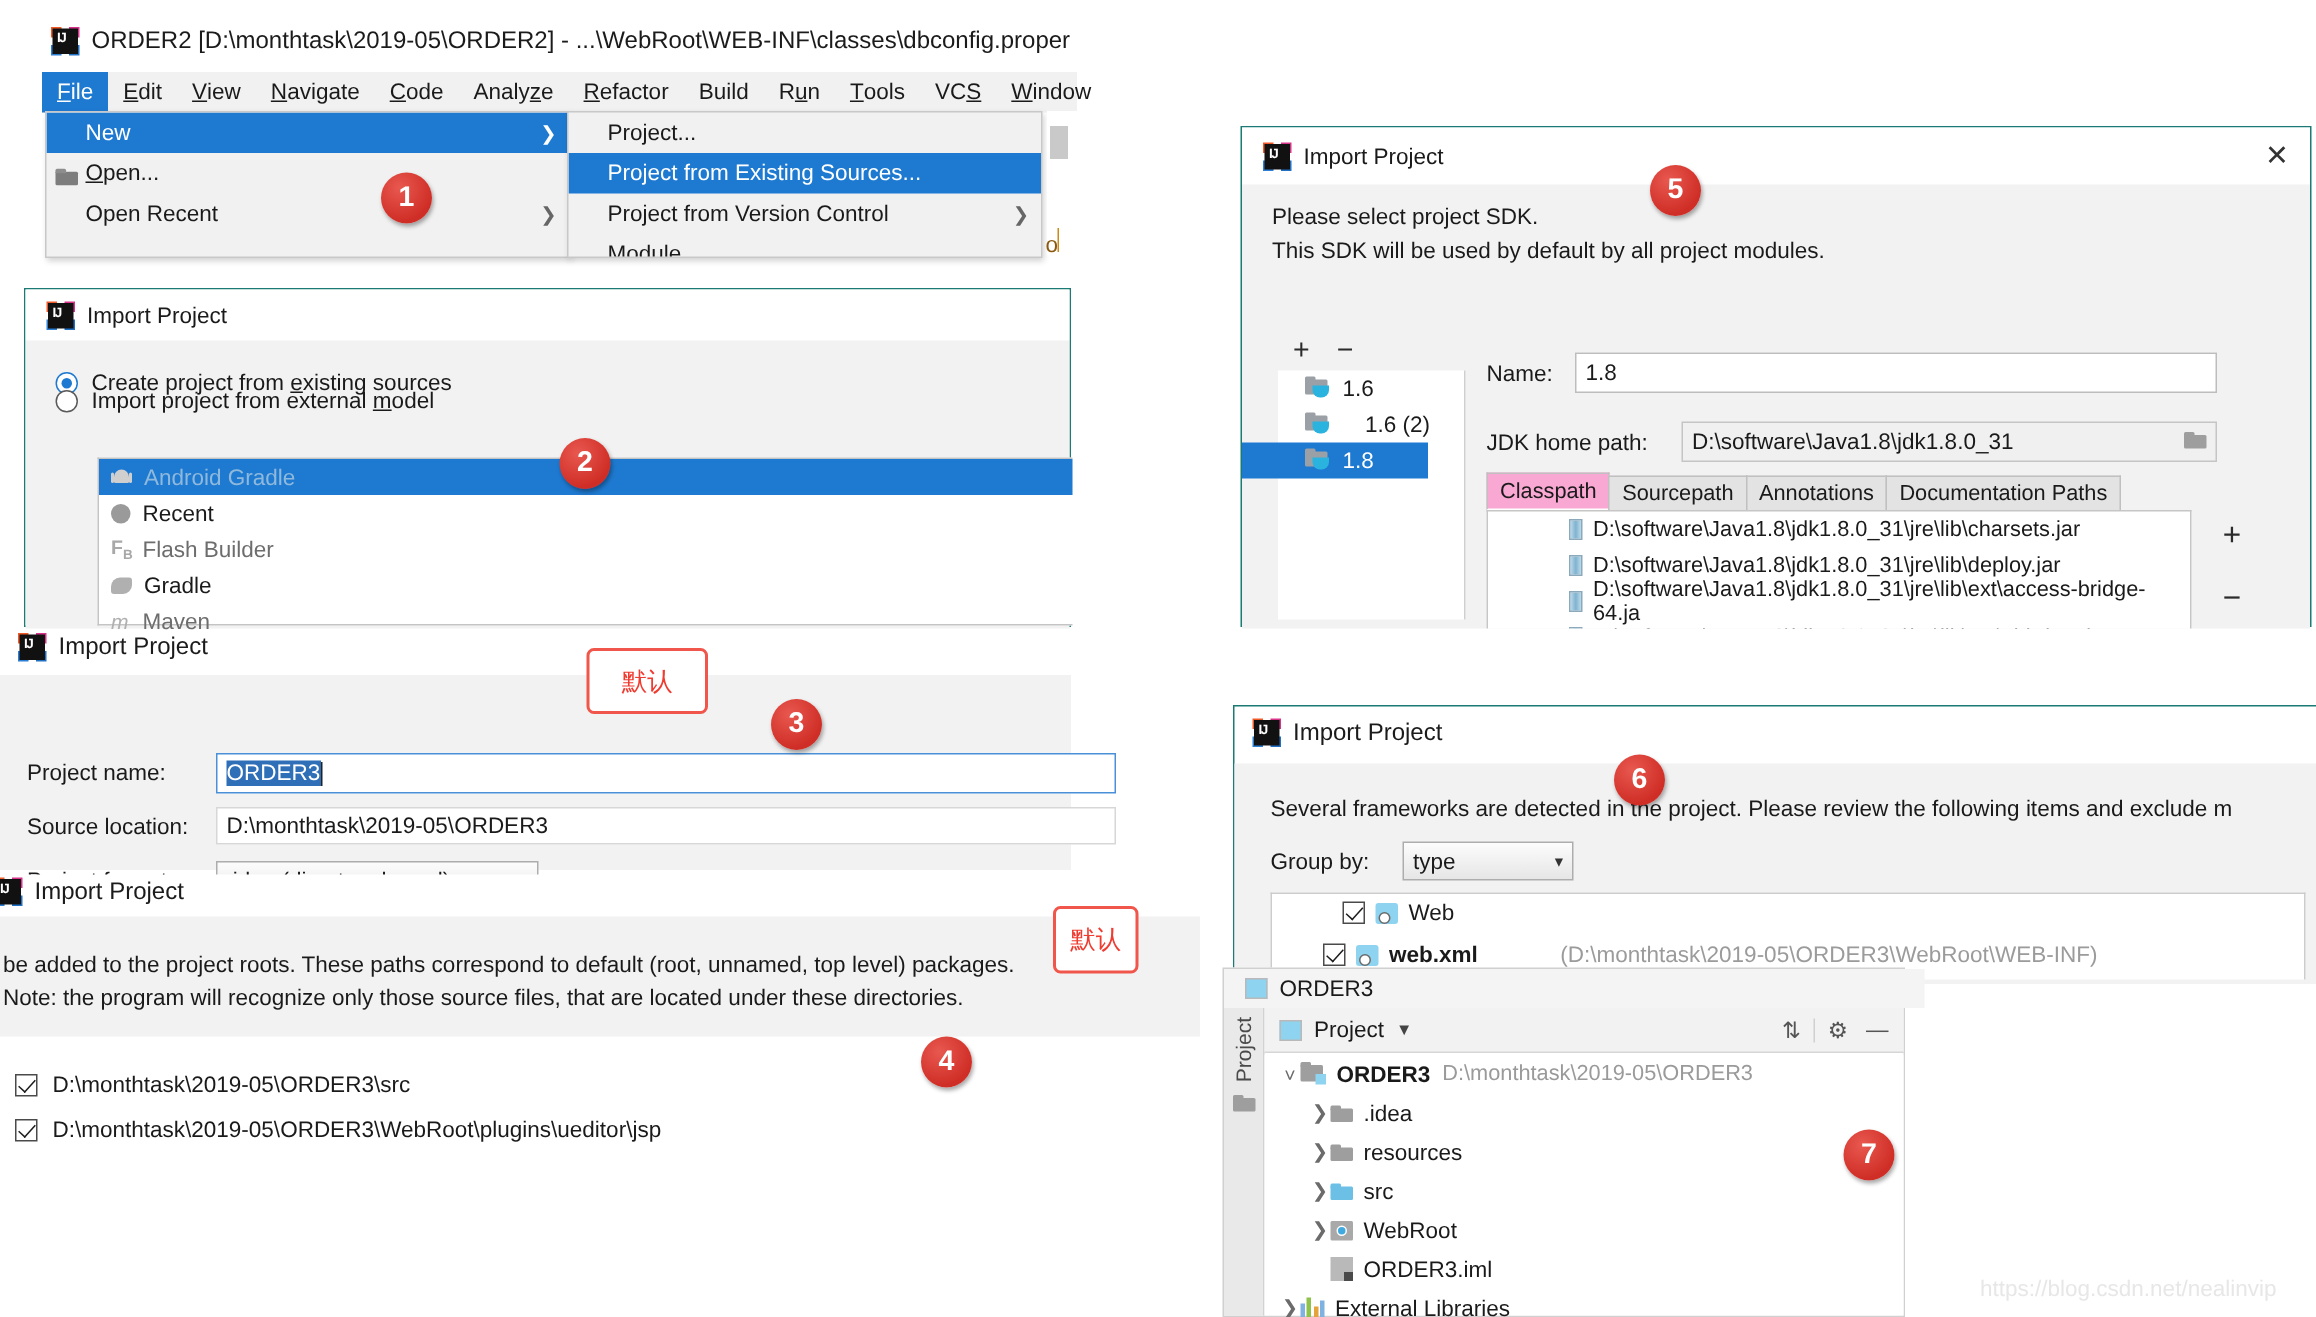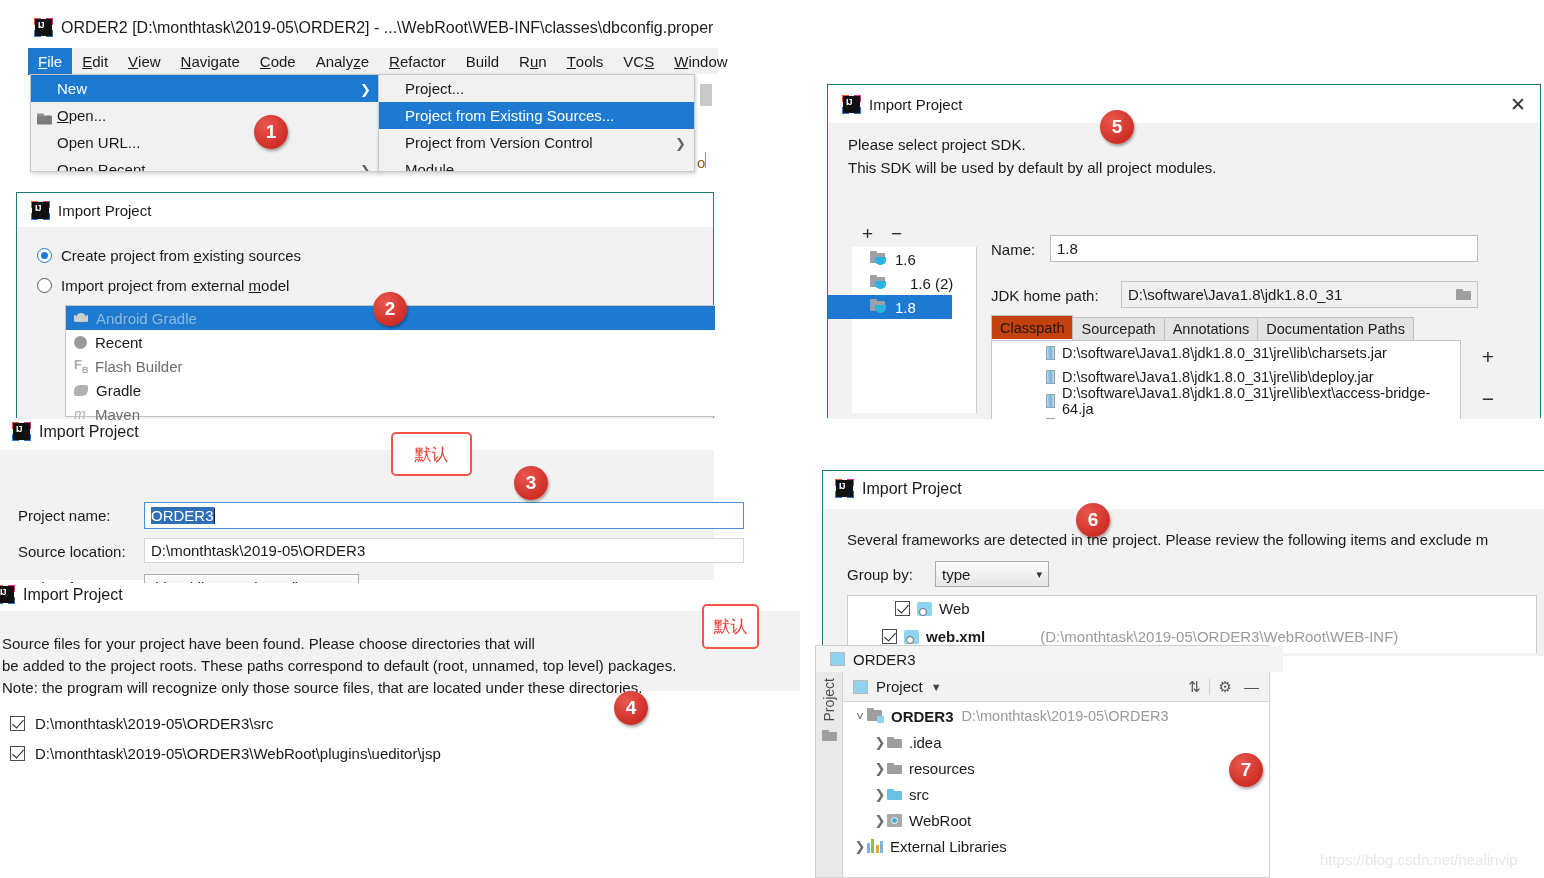--- a/index.html
+++ b/index.html
@@ -89,21 +89,21 @@
   .combo .cv{flex:1;}
   .combo .chev{font-size:11px;color:#333;margin-left:8px;}
 
   .listbox{background:#fff;border:1px solid #c4c4c4;box-sizing:border-box;}
   .lrow{height:24px;display:flex;align-items:center;gap:8px;padding-left:8px;font-size:15px;}
   .lrow.sel{background:#1e7ad1;color:#fff;}
 
   
   .tabs{display:flex;align-items:flex-end;height:25px;}
   .tab{height:23px;display:flex;align-items:center;padding:0 8px;font-size:14.5px;border:1px solid #c0c0c0;border-bottom:none;background:#e3e3e3;margin-right:-1px;box-sizing:border-box;}
-  .tab.active{background:#c2410c;height:25px;border-bottom:1px solid #fff;}
+  .tab.active{background:#f9a8d4;height:25px;border-bottom:1px solid #fff;}
 
   .jarrow{height:24px;display:flex;align-items:center;gap:7px;font-size:14.5px;padding-left:6px;}
   .jaricon{width:9px;height:14px;background:linear-gradient(90deg,#bcd9ea,#7fb3d0,#bcd9ea);border:1px solid #8aa9bb;box-sizing:border-box;flex:0 0 auto;}
 
   .sdkfold{width:17px;height:14px;position:relative;flex:0 0 auto;}
   .sdkfold .f{position:absolute;left:0;top:1px;width:15px;height:10px;background:#9aa0a5;border-radius:0 1px 1px 1px;}
   .sdkfold .t{position:absolute;left:0;top:-1px;width:7px;height:3px;background:#9aa0a5;border-radius:1px 1px 0 0;}
   .sdkfold .cup{position:absolute;left:5px;top:5px;width:11px;height:8px;border-radius:0 0 5px 5px;background:#2bb3e0;}
 
   .webico{width:15px;height:14px;background:#8ed3ef;border-radius:2px;position:relative;flex:0 0 auto;}
@@ -163,23 +163,20 @@
 <div class="menupanel abs" style="left:30px;top:74px;width:348px;height:96px;overflow:hidden;">
   <div class="menurow sel">
     <span>New</span>
     <span class="arr">❯</span>
   </div>
   <div class="menurow">
     <span class="fico"><span class="folder open"></span></span>
     <span><u class="acc">O</u>pen...</span>
   </div>
   <div class="menurow">
-    <span>Open URL...</span>
-  </div>
-  <div class="menurow">
     <span>Open Recent</span>
     <span class="arr">❯</span>
   </div>
 </div>
 
 <div class="menupanel abs" style="left:378px;top:74px;width:315px;height:96px;overflow:hidden;">
   <div class="menurow">
     <span>Project...</span>
   </div>
   <div class="menurow sel">
@@ -208,21 +205,21 @@
       <span class="sq"></span>
         <span class="lbl">IJ</span>
     </span>
     <span style="margin-left:8px;">Import Project</span>
   </div>
   <div class="body" style="height:192px;position:relative;">
     <div class="rowlbl abs" style="left:20px;top:20px;">
       <span class="radio on"></span>
       <span>Create project from <u class="acc">e</u>xisting sources</span>
     </div>
-    <div class="rowlbl abs" style="left:20px;top:50px;align-items:center;">
+    <div class="rowlbl abs" style="left:20px;top:32px;align-items:center;">
       <span class="radio"></span>
       <span>Import project from external <u class="acc">m</u>odel</span>
     </div>
 
     <div class="listbox abs" style="left:48px;top:78px;width:650px;height:112px;border-right:none;">
       <div class="lrow sel">
         <span style="width:14px;height:14px;position:relative;display:inline-block;">
           <span style="position:absolute;left:2px;top:2px;width:10px;height:9px;background:#cfcfcf;border-radius:5px 5px 1px 1px;"></span>
           <span style="position:absolute;left:0px;top:4px;width:2px;height:7px;background:#cfcfcf;border-radius:1px;"></span>
           <span style="position:absolute;right:0px;top:4px;width:2px;height:7px;background:#cfcfcf;border-radius:1px;"></span>
@@ -289,21 +286,20 @@
         <span class="c3"></span>
         <span class="c4"></span>
       <span class="sq"></span>
         <span class="lbl">IJ</span>
     </span>
     <span>Import Project</span>
   </div>
   <div class="abs" style="left:0px;top:28px;width:800px;height:80px;background:#f2f2f2;"></div>
 
   <div class="abs" style="left:2px;top:50px;width:790px;font-size:15px;line-height:22px;">
-    <div>Source files for your project have been found. Please choose directories that will</div>
     <div>be added to the project roots. These paths correspond to default (root, unnamed, top level) packages.</div>
     <div>Note: the program will recognize only those source files, that are located under these directories.</div>
   </div>
 
   <div class="abs" style="left:0px;top:128px;width:800px;">
     <div class="abs" style="left:10px;top:4px;display:flex;align-items:center;gap:10px;font-size:15px;">
       <span class="cb on"></span>
       <span>D:\monthtask\2019-05\ORDER3\src</span>
     </div>
     <div class="abs" style="left:10px;top:34px;display:flex;align-items:center;gap:10px;font-size:15px;">
@@ -509,20 +505,24 @@
     </div>
 
     <div class="treerow" style="padding-left:30px;">
       <span class="chev-r">❯</span>
       <span style="width:15px;height:13px;background:#a9a9a9;border-radius:1px;position:relative;display:inline-block;margin-right:7px;">
         <span style="position:absolute;left:4px;top:3px;width:7px;height:7px;border-radius:50%;background:#3fa9e0;border:1.5px solid #fff;box-sizing:border-box;"></span>
       </span>
       <span>WebRoot</span>
     </div>
 
+    <div class="treerow" style="padding-left:44px;">
+      <span class="imlico" style="margin-right:7px;"></span>
+      <span>ORDER3.iml</span>
+    </div>
 
     <div class="treerow" style="padding-left:10px;">
       <span class="chev-r">❯</span>
       <span class="extlib" style="margin-right:7px;">
           <i></i>
           <i></i>
           <i></i>
           <i></i>
         </span>
       <span>External Libraries</span>

